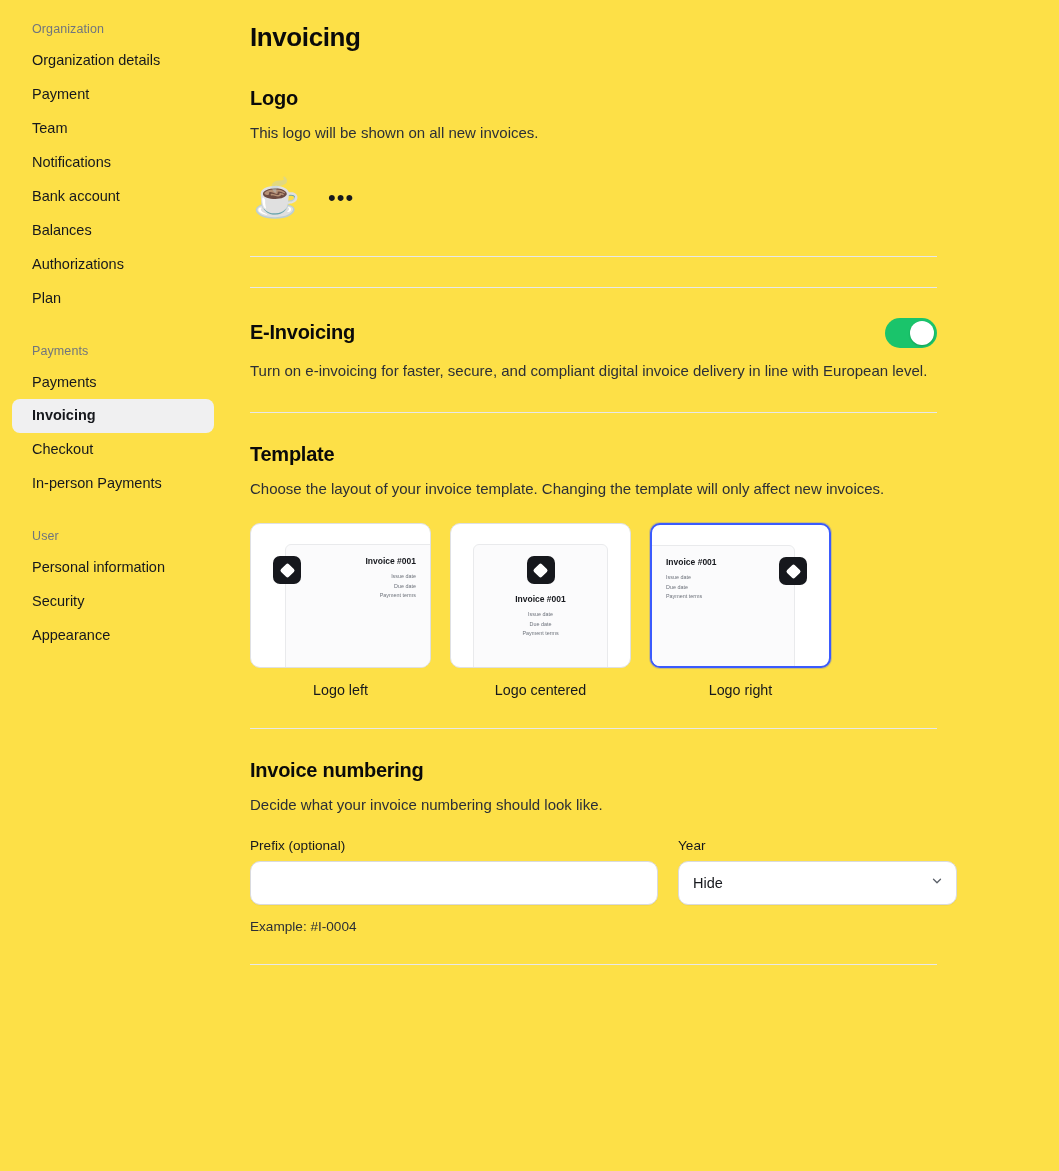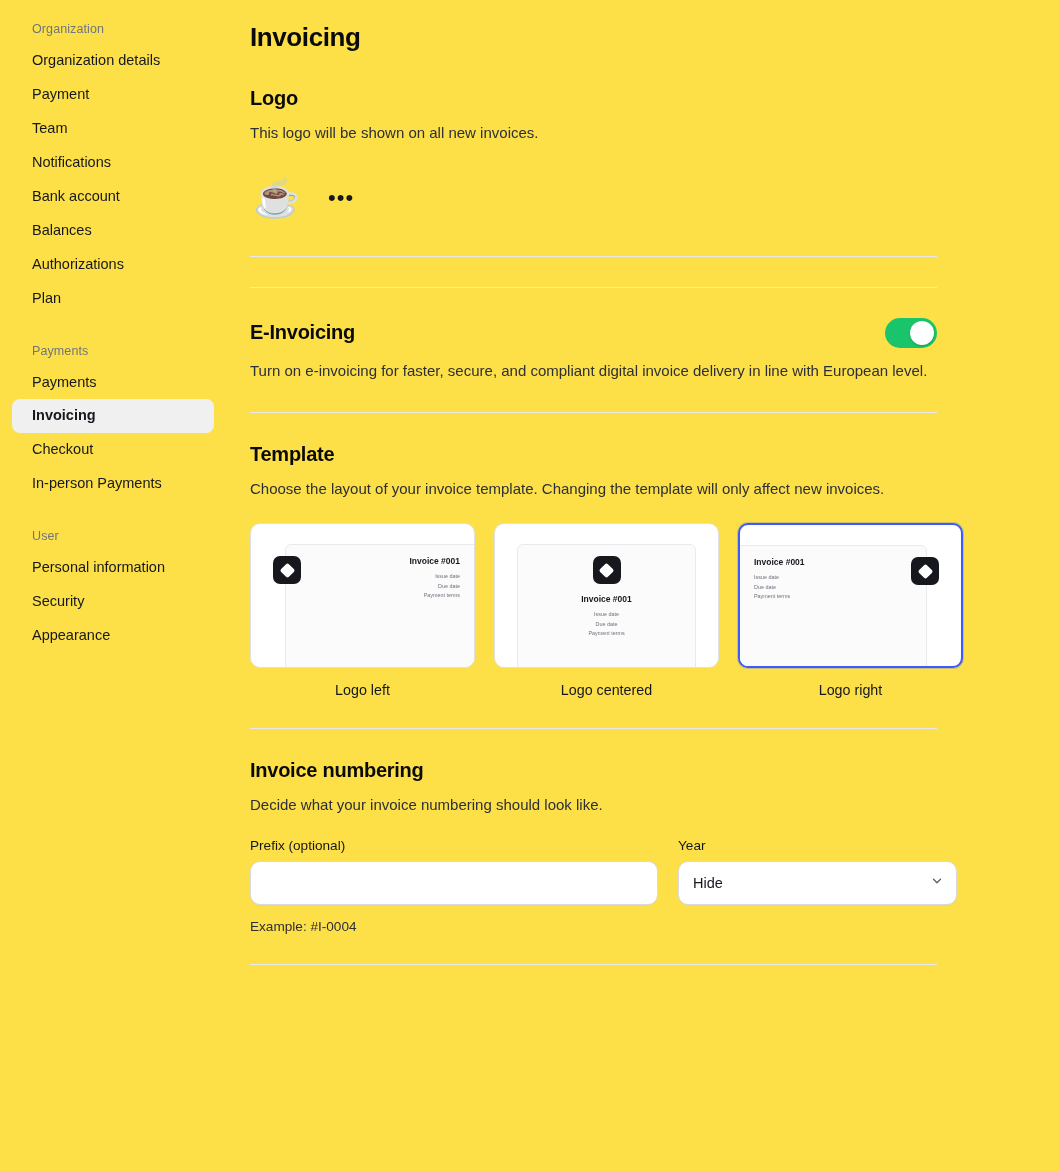--- a/index.html
+++ b/index.html
@@ -167,21 +167,21 @@
     box-shadow: 0 1px 2px rgba(0,0,0,.2);
   }
 
   
   .tpl-row {
     display: flex;
     gap: 19px;
     margin-top: 24px;
   }
   .tpl {
-    width: 225px;
+    width: 181px;
     cursor: pointer;
   }
   .tpl-card {
     height: 145px;
     border: 1px solid #dfe0e3;
     border-radius: 10px;
     background: #ffffff;
     padding: 14px;
     position: relative;
     overflow: hidden;

